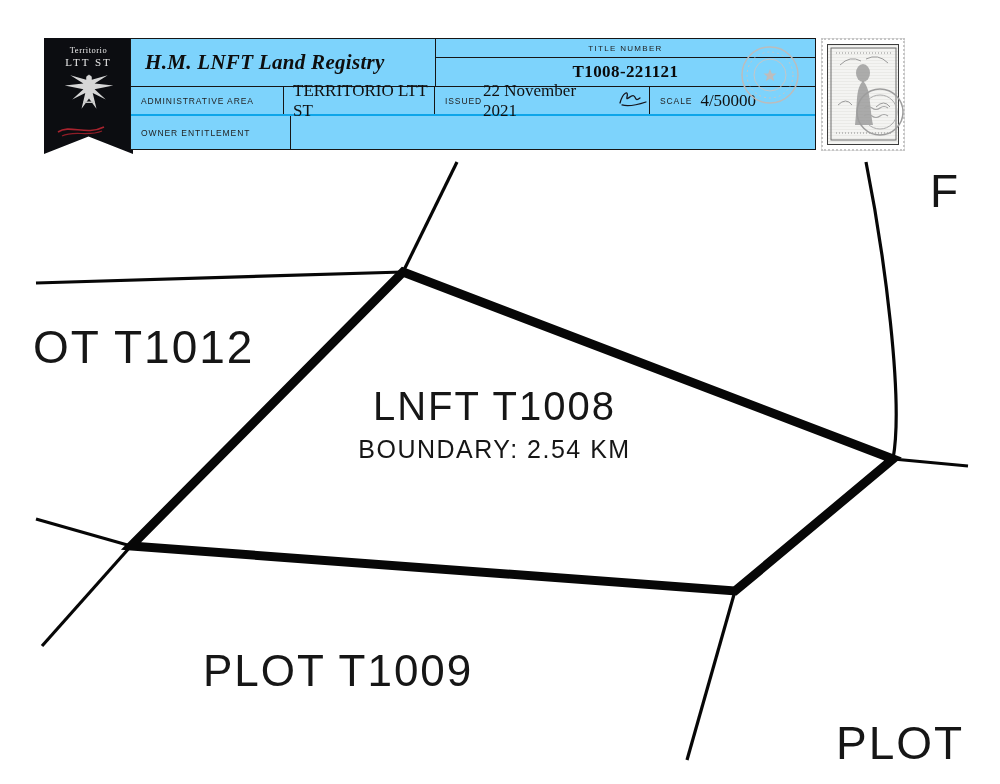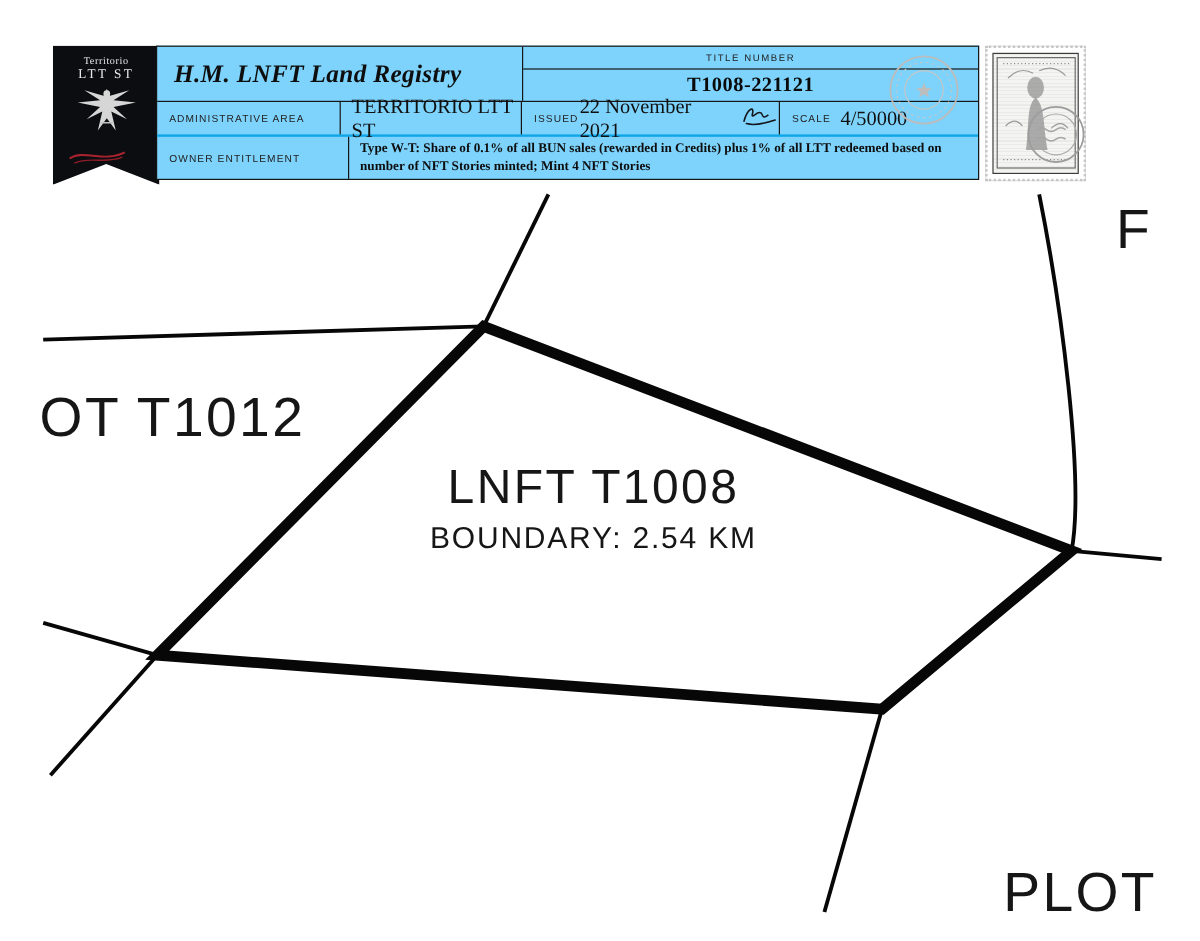--- a/index.html
+++ b/index.html
@@ -111,20 +111,21 @@
 
       <polygon points="403,272 893,459 735,591 131,546" stroke-width="9" stroke-linejoin="miter"></polygon>
     </g>
   </svg>
 
   <div class="map-label center-group">
     <div class="lbl-lg">LNFT T1008</div>
     <div class="lbl-md">BOUNDARY: 2.54 KM</div>
   </div>
   <div class="map-label lbl-xl" style="left:33px; top:320px;">OT T1012</div>
+  <div class="map-label lbl-xl" style="left:203px; top:646px; font-size:44px;">PLOT T1009</div>
   <div class="map-label lbl-xl" style="left:930px; top:164px;">F</div>
   <div class="map-label lbl-xl" style="left:836px; top:716px;">PLOT</div>
 
   <div class="hdr banner">
     <div class="banner-l1">Territorio</div>
     <div class="banner-l2">LTT ST</div>
     <svg class="banner-eagle" width="56" height="44" viewBox="0 0 60 46">
       <path fill="#d6d6d6" d="M30,4 L27,10 L10,5 L24,14 L4,16 L24,20 L12,31 L26,24 L22,41 L30,30 L38,41 L34,24 L48,31 L36,20 L56,16 L36,14 L50,5 L33,10 Z"></path>
       <circle cx="30" cy="8" r="3" fill="#d6d6d6"></circle>
       <path d="M24,34 L36,34" stroke="#c2c2c2" stroke-width="1.5"></path>
@@ -155,23 +156,20 @@
           <path d="M3,14 C6,3 12,1 10,8 C9,13 14,5 17,7 C19,8 18,13 23,9 M5,16 C12,18 20,16 29,13" stroke="#15151c" stroke-width="1.3" fill="none" stroke-linecap="round"></path>
         </svg>
       </div>
       <div class="cell c-d">
         <span class="label-sm">SCALE</span>
         <span class="val-serif">4/50000</span>
       </div>
     </div>
     <div class="row row3">
       <div class="cell c-e bR label-sm">OWNER ENTITLEMENT</div>
-      <div class="cell c-f">
-        <span class="owner-text">Type W-T: Share of 0.1% of all BUN sales (rewarded in Credits) plus 1% of all LTT redeemed based on number of NFT Stories minted; Mint 4 NFT Stories</span>
-      </div>
     </div>
   </div>
 
   <svg class="hdr seal" viewBox="0 0 60 60">
     <circle cx="30" cy="30" r="28" stroke="#bcbcbc" stroke-width="1.5" fill="none"></circle>
     <circle cx="30" cy="30" r="23" stroke="#c6c6c6" stroke-width="1" stroke-dasharray="2 3" fill="none"></circle>
     <circle cx="30" cy="30" r="16" stroke="#c6c6c6" stroke-width="1" fill="none"></circle>
     <path d="M30,24 L31.8,28.4 L36.5,28.6 L32.9,31.6 L34.2,36.2 L30,33.6 L25.8,36.2 L27.1,31.6 L23.5,28.6 L28.2,28.4 Z" fill="#bdbdbd"></path>
   </svg>
 

